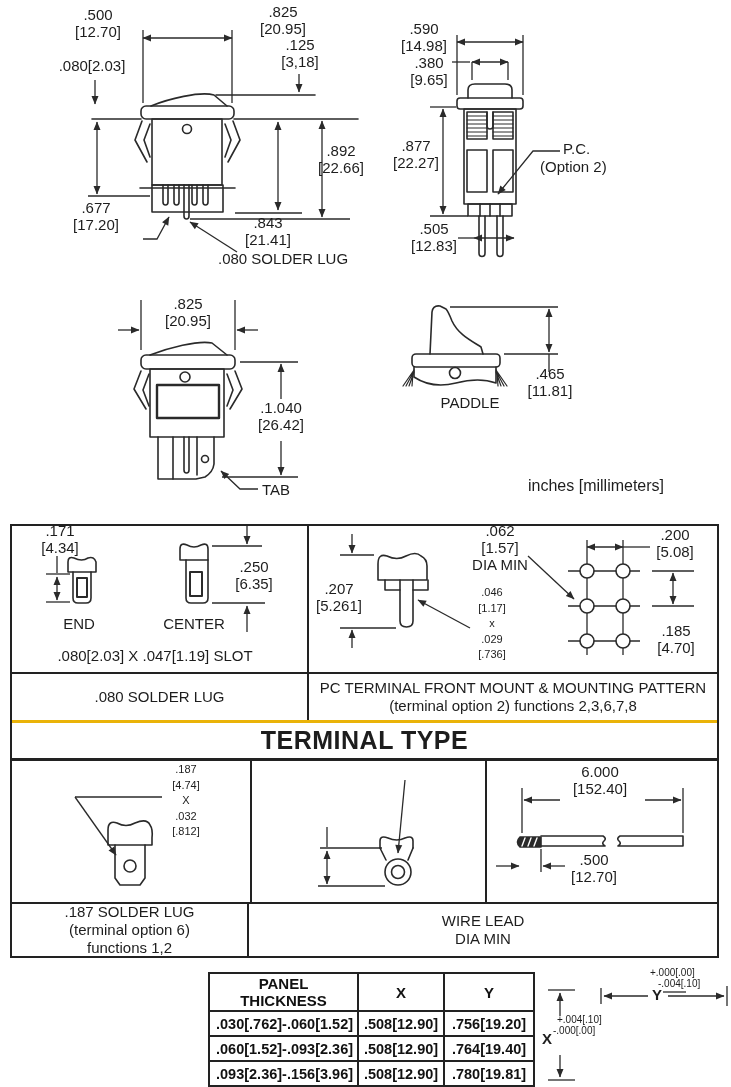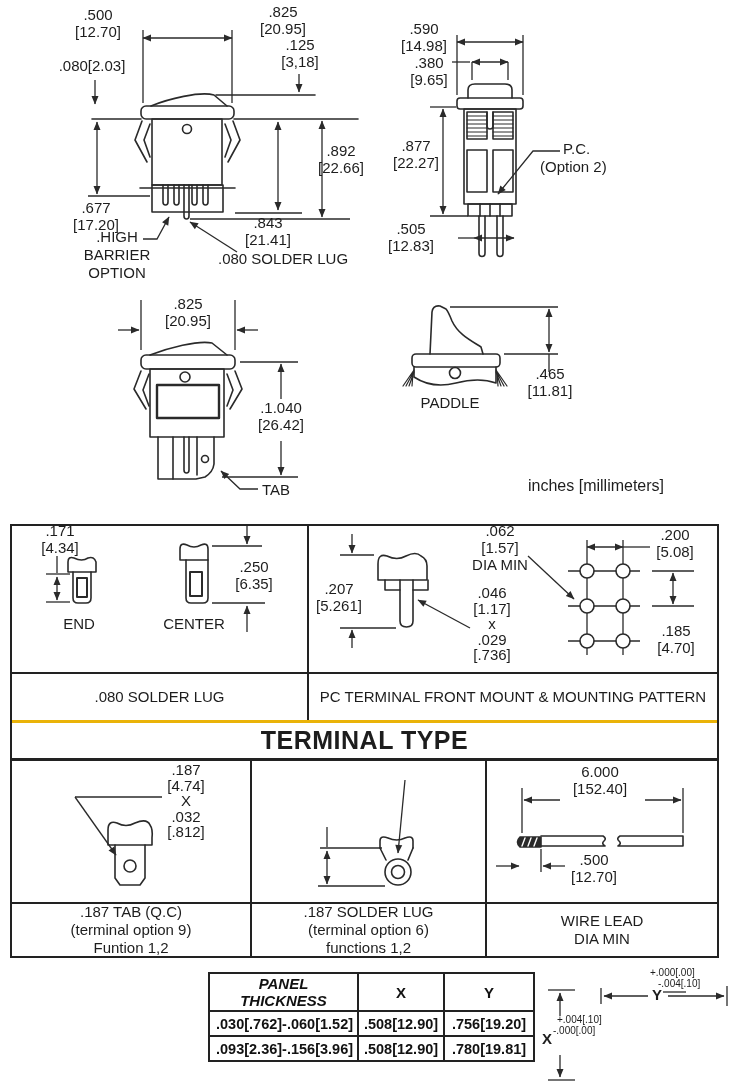--- a/index.html
+++ b/index.html
@@ -3,21 +3,21 @@
 <meta charset="utf-8">
 <style>
   html,body{margin:0;padding:0;background:#fff;}
   #page{position:relative;width:731px;height:1087px;background:#fff;overflow:hidden;
         font-family:"Liberation Sans",sans-serif;color:#1d1d1d;}
   svg.art{position:absolute;left:0;top:0;z-index:1;}
   .lbl{position:absolute;z-index:3;font-size:15px;line-height:17px;text-align:center;
        transform:translateX(-50%);white-space:nowrap;}
   .lbl span{display:block;}
   .lbl.la{transform:none;text-align:left;}
-  .lbl.tight{font-size:15px;line-height:15.5px;}
+  .lbl.tight{font-size:11px;line-height:15.5px;}
   .lbl.big{font-size:16px;}
   .lbl.tol{font-size:10px;line-height:11px;}
   .lbl.bold{font-weight:bold;}
   
   .ttable{position:absolute;left:10px;top:524px;width:709px;height:434px;z-index:2;
           border:2.5px solid #222;display:flex;flex-direction:column;box-sizing:border-box;}
   .trow{display:flex;flex-direction:row;box-sizing:border-box;}
   .trow + .trow{border-top:2px solid #222;}
   .trow.thick{border-top:3px solid #eab308;}
   .tcell{box-sizing:border-box;height:100%;}
@@ -27,21 +27,21 @@
              font-size:15px;line-height:18px;text-align:center;}
   .tcell.title{display:flex;align-items:center;justify-content:center;
                font-size:25px;font-weight:bold;letter-spacing:.5px;}
   
   table.ptable{position:absolute;left:208px;top:972px;z-index:2;border-collapse:collapse;
                font-size:14.5px;color:#111;}
   table.ptable th,table.ptable td{border:2px solid #222;box-sizing:border-box;}
   table.ptable th{font-size:15px;font-weight:bold;height:38px;text-align:center;line-height:17px;}
   table.ptable td{height:25px;text-align:center;padding:0 4px;font-weight:bold;}
   table.ptable td.c1{text-align:left;padding-left:6px;}
-  th.c1{width:121px;font-style:italic;} th.c2{width:86px;} th.c3{width:90px;}
+  th.c1{width:121px;} th.c2{width:86px;} th.c3{width:90px;}
   th span{display:block;}
   
   .tcbox{position:absolute;left:620px;top:1008px;width:105px;height:76px;z-index:2;
          border:2.5px solid #222;display:flex;flex-direction:column;align-items:center;
          justify-content:center;font-size:13.5px;line-height:16px;text-align:center;box-sizing:border-box;}
   .tcbox span{display:block;}
 </style>
 </head>
 <body>
 
@@ -285,25 +285,20 @@
       <span>[22.66]</span>
     </div>
   <div class="lbl" style="left:96px;top:199px">
       <span>.677</span>
       <span>[17.20]</span>
     </div>
   <div class="lbl" style="left:268px;top:214px">
       <span>.843</span>
       <span>[21.41]</span>
     </div>
-  <div class="lbl" style="left:117px;top:228px;line-height:18px">
-      <span>.HIGH</span>
-      <span>BARRIER</span>
-      <span>OPTION</span>
-    </div>
   <div class="lbl la" style="left:218px;top:250px">
       <span>.080 SOLDER LUG</span>
     </div>
 
   <div class="lbl" style="left:424px;top:20px">
       <span>.590</span>
       <span>[14.98]</span>
     </div>
   <div class="lbl" style="left:429px;top:54px">
       <span>.380</span>
@@ -312,75 +307,71 @@
   <div class="lbl" style="left:416px;top:137px">
       <span>.877</span>
       <span>[22.27]</span>
     </div>
   <div class="lbl la" style="left:563px;top:140px">
       <span>P.C.</span>
     </div>
   <div class="lbl la" style="left:540px;top:158px">
       <span>(Option 2)</span>
     </div>
-  <div class="lbl" style="left:411px;top:220px">
+  <div class="lbl" style="left:434px;top:220px">
       <span>.505</span>
       <span>[12.83]</span>
     </div>
 
   <div class="lbl" style="left:188px;top:295px">
       <span>.825</span>
       <span>[20.95]</span>
     </div>
   <div class="lbl" style="left:281px;top:399px">
       <span>.1.040</span>
       <span>[26.42]</span>
     </div>
   <div class="lbl la" style="left:262px;top:481px">
       <span>TAB</span>
     </div>
 
   <div class="lbl" style="left:550px;top:365px">
       <span>.465</span>
       <span>[11.81]</span>
     </div>
-  <div class="lbl" style="left:450px;top:394px">
+  <div class="lbl" style="left:470px;top:394px">
       <span>PADDLE</span>
     </div>
   <div class="lbl la big" style="left:528px;top:477px">
       <span>inches [millimeters]</span>
     </div>
 
   <div class="ttable">
     <div class="trow" style="height:146px">
       <div class="tcell" style="width:295px"></div>
       <div class="tcell grow"></div>
     </div>
     <div class="trow" style="height:48px">
       <div class="tcell cap" style="width:295px">
         <span>.080 SOLDER LUG</span>
       </div>
       <div class="tcell grow cap">
         <span>PC TERMINAL FRONT MOUNT &amp; MOUNTING PATTERN</span>
+        <span>(terminal option 2) functions 2,3,6,7,8</span>
       </div>
     </div>
     <div class="trow thick" style="height:38px;border-bottom-width:3px">
       <div class="tcell grow title">TERMINAL TYPE</div>
     </div>
     <div class="trow" style="height:144px;border-top-width:3px">
       <div class="tcell" style="width:238px"></div>
       <div class="tcell" style="width:235px"></div>
       <div class="tcell grow"></div>
     </div>
     <div class="trow" style="height:53px;flex:1">
-      <div class="tcell cap" style="width:238px">
-        <span>.187 TAB (Q.C)</span>
-        <span>(terminal option 9)</span>
-        <span>Funtion 1,2</span>
-      </div>
       <div class="tcell cap" style="width:235px">
         <span>.187 SOLDER LUG</span>
         <span>(terminal option 6)</span>
         <span>functions 1,2</span>
       </div>
       <div class="tcell grow cap">
         <span>WIRE LEAD</span>
         <span>DIA MIN</span>
       </div>
     </div>
@@ -392,20 +383,23 @@
     </div>
   <div class="lbl" style="left:254px;top:558px">
       <span>.250</span>
       <span>[6.35]</span>
     </div>
   <div class="lbl" style="left:79px;top:615px">
       <span>END</span>
     </div>
   <div class="lbl" style="left:194px;top:615px">
       <span>CENTER</span>
+    </div>
+  <div class="lbl" style="left:155px;top:647px">
+      <span>.080[2.03] X .047[1.19] SLOT</span>
     </div>
 
   <div class="lbl" style="left:339px;top:580px">
       <span>.207</span>
       <span>[5.261]</span>
     </div>
   <div class="lbl" style="left:500px;top:522px">
       <span>.062</span>
       <span>[1.57]</span>
       <span>DIA MIN</span>
@@ -451,20 +445,25 @@
           </th>
       <th class="c2">X</th>
       <th class="c3">Y</th>
     </tr>
     <tr>
       <td class="c1">.030[.762]-.060[1.52]</td>
       <td>.508[12.90]</td>
       <td>.756[19.20]</td>
     </tr>
     <tr>
+      <td class="c1">.060[1.52]-.093[2.36]</td>
+      <td>.508[12.90]</td>
+      <td>.764[19.40]</td>
+    </tr>
+    <tr>
       <td class="c1">.093[2.36]-.156[3.96]</td>
       <td>.508[12.90]</td>
       <td>.780[19.81]</td>
     </tr>
   </tbody>
     </table>
 
   <div class="lbl bold" style="left:657px;top:986px">
       <span>Y</span>
     </div>

